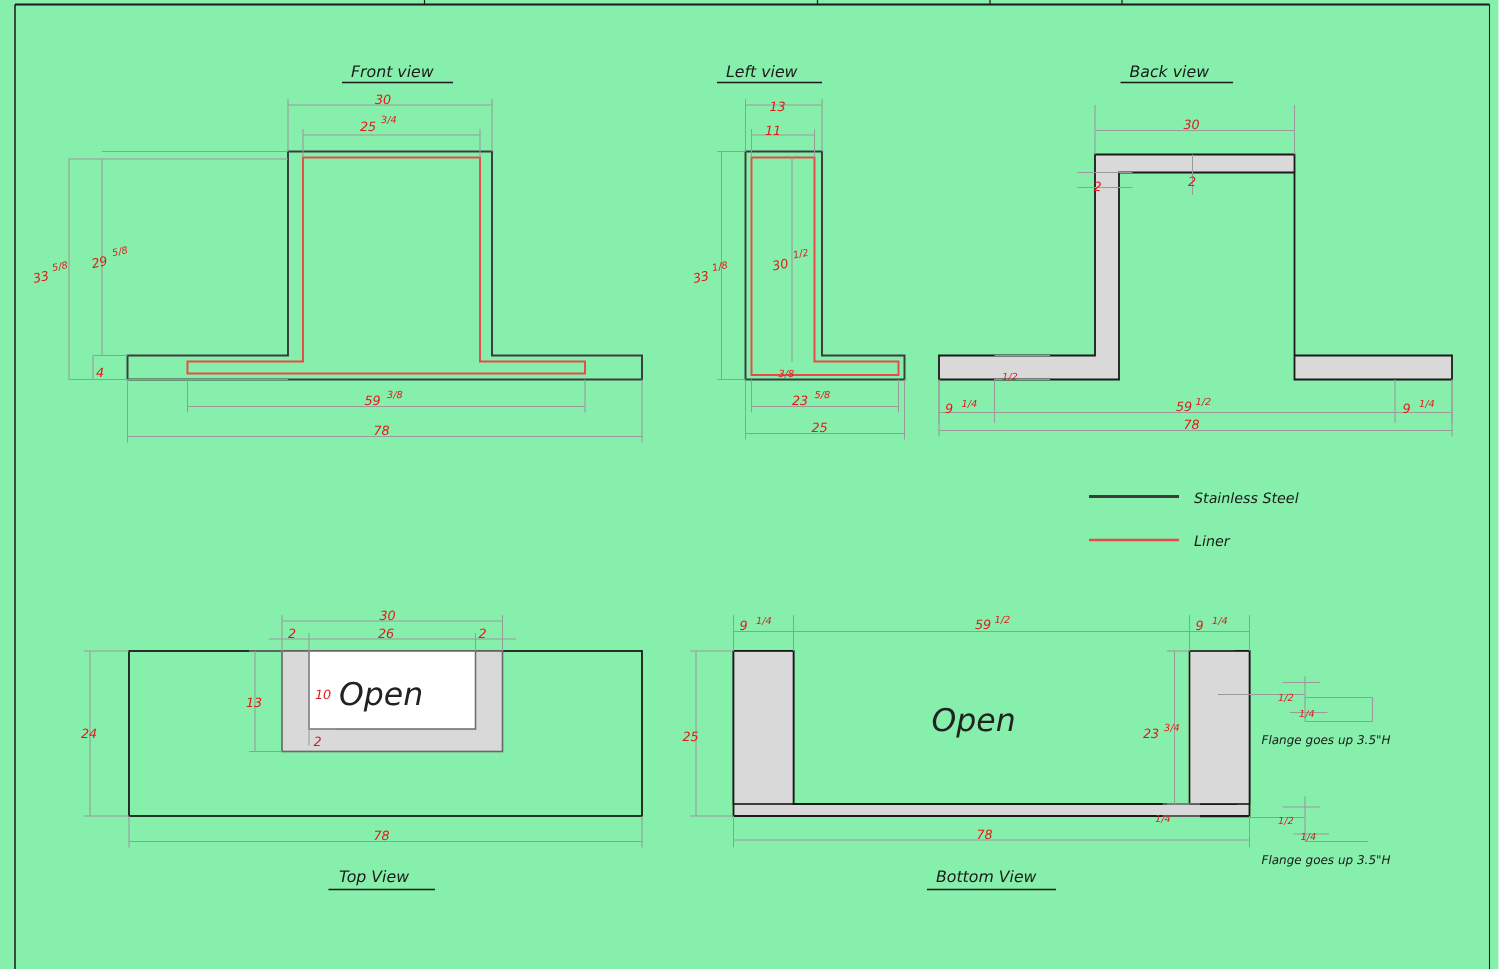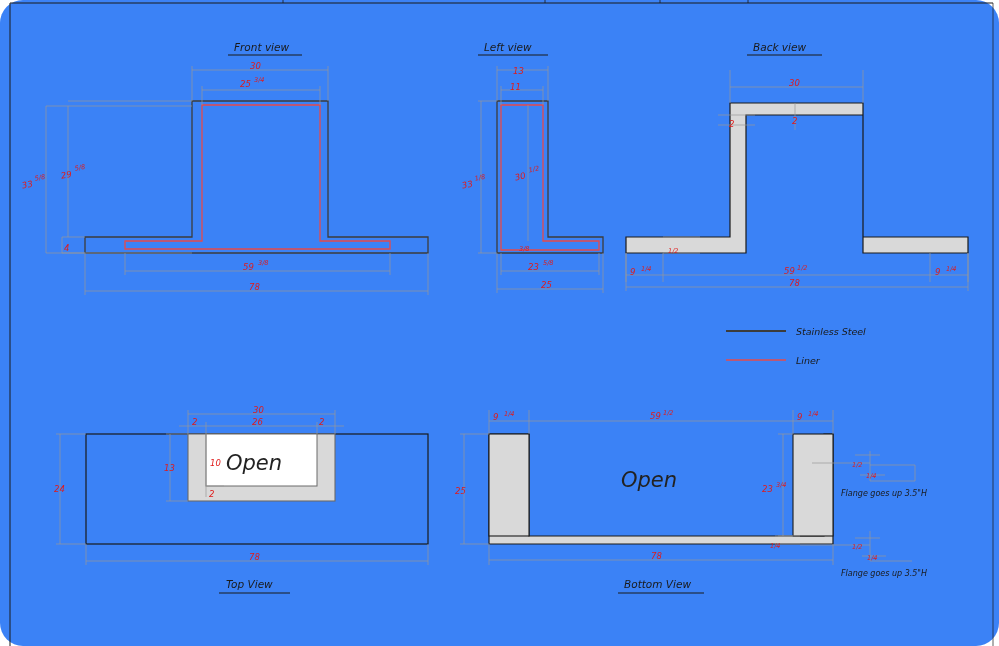--- a/index.html
+++ b/index.html
@@ -1,18 +1,18 @@
 <!DOCTYPE html>
 <html><head>
 <meta charset="utf-8">
 <style>
   html,body{margin:0;padding:0;background:#ffffff;}
   body{width:999px;height:646px;overflow:hidden;
        font-family:"DejaVu Sans","Liberation Sans",sans-serif;}
-  #sheet{position:relative;width:999px;height:646px;background:#3b82f6;border-radius:23px;}
+  #sheet{position:relative;width:999px;height:646px;background:#86efac;}
   svg{display:block;}
   .dimtxt{font-family:"DejaVu Sans","Liberation Sans",sans-serif;
           font-size:8.5px;font-style:italic;fill:#e01b1b;}
   .dimtxt.small{font-size:6.5px;}
   .vtitle{font-family:"DejaVu Sans","Liberation Sans",sans-serif;
           font-size:10.5px;font-style:italic;fill:#1a1a1a;}
   .legtxt{font-family:"DejaVu Sans","Liberation Sans",sans-serif;
           font-size:9.5px;font-style:italic;fill:#1a1a1a;}
   .opentxt{font-family:"DejaVu Sans","Liberation Sans",sans-serif;
            font-size:21px;font-style:italic;fill:#222;}

